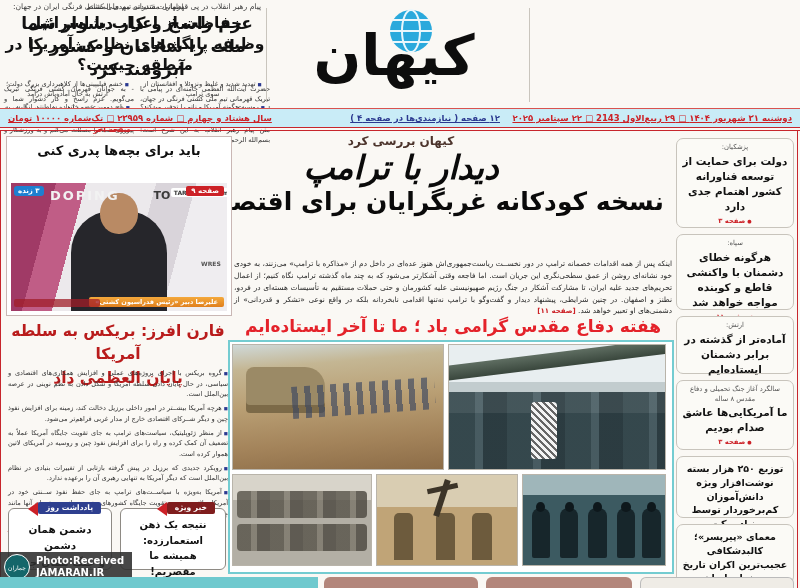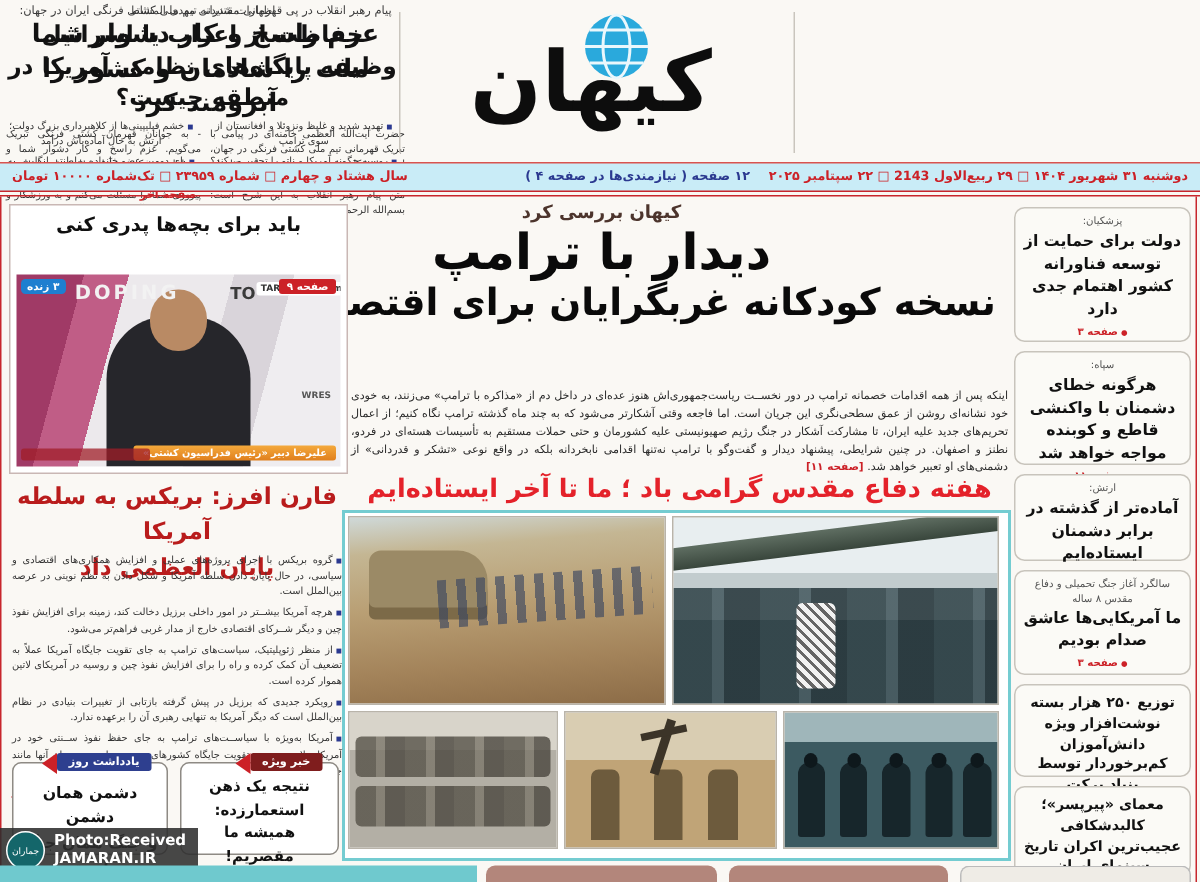--- a/index.html
+++ b/index.html
@@ -10,31 +10,31 @@
   
   .mh-sep{width:1px;background:#c9c5bd;}
   .kicker-sm{font-size:8px;color:#3a3a3a;}
   .hl-top{font-weight:bold;color:#121212;line-height:1.35;}
   .bullet-item{font-size:6.6px;color:#333;line-height:1.5;margin-bottom:3px;text-align:center;}
   .bullet-item::before{content:"◼";color:#2b3990;font-size:5px;margin-left:2px;}
   .pg-red{color:#cc2127;font-weight:bold;}
   .logo-word{font-weight:bold;color:#0d0d0d;letter-spacing:-2px;}
   
   .band{background:#c9ecf7;border-top:1px solid #d9534f;}
-  .band span{font-size:8.5px;font-weight:bold;}
+  .band span{font-size:8.5px;font-weight:bold;text-decoration:underline;}
   .redline{background:#c7262c;height:1px;}
   
   .sbox{background:#fbfaf6;border:1px solid #c8c4bc;border-radius:7px;padding:4px 5px;text-align:center;box-sizing:border-box;}
   .sbox .k{font-size:6.8px;color:#555;line-height:1.4;}
   .sbox .t{font-size:10.5px;font-weight:bold;color:#111;line-height:1.45;margin-top:1px;}
   .sbox .p{font-size:6.8px;color:#cc2127;font-weight:bold;margin-top:3px;}
   .sbox .p::before{content:"●";font-size:5px;margin-left:2px;}
   
   .lead-kicker{font-size:12px;font-weight:bold;color:#4c342c;}
-  .lead-h1{font-size:33px;font-weight:900;color:#0a0a0a;letter-spacing:-1px;}
+  .lead-h1{font-size:33px;font-weight:900;color:#0a0a0a;letter-spacing:-1px;font-style:italic;}
   .lead-h2{font-size:25px;font-weight:900;color:#0a0a0a;letter-spacing:-1px;}
   .lead-body{font-size:7.4px;color:#2a2a2a;line-height:1.6;}
   .banner-red{font-size:17px;font-weight:900;color:#e4222a;}
   
   .frame{border:2px solid #74ccd1;background:#fff;}
   .ph{position:absolute;border:1px solid #b9b4aa;box-sizing:border-box;overflow:hidden;}
   .ph-tanks{background:linear-gradient(175deg,#cfd9d9 0%,#c4b693 18%,#b99f74 45%,#a3835a 75%,#8c6c47 100%);}
   .ph-tanks .turret{position:absolute;left:6%;top:18%;width:38%;height:30%;background:#9b8a66;border-radius:8px 20px 4px 4px;box-shadow:0 8px 0 #7c6a48;}
   .ph-tanks .column{position:absolute;right:4%;top:30%;width:68%;height:26%;background:repeating-linear-gradient(90deg,#3a4660 0 6px,transparent 6px 13px);opacity:.65;transform:rotate(-4deg);}
   .ph-handshake{background:linear-gradient(180deg,#e8eef0 0 30%,#c2ccce 30% 55%,#5c6d72 55% 100%);}

